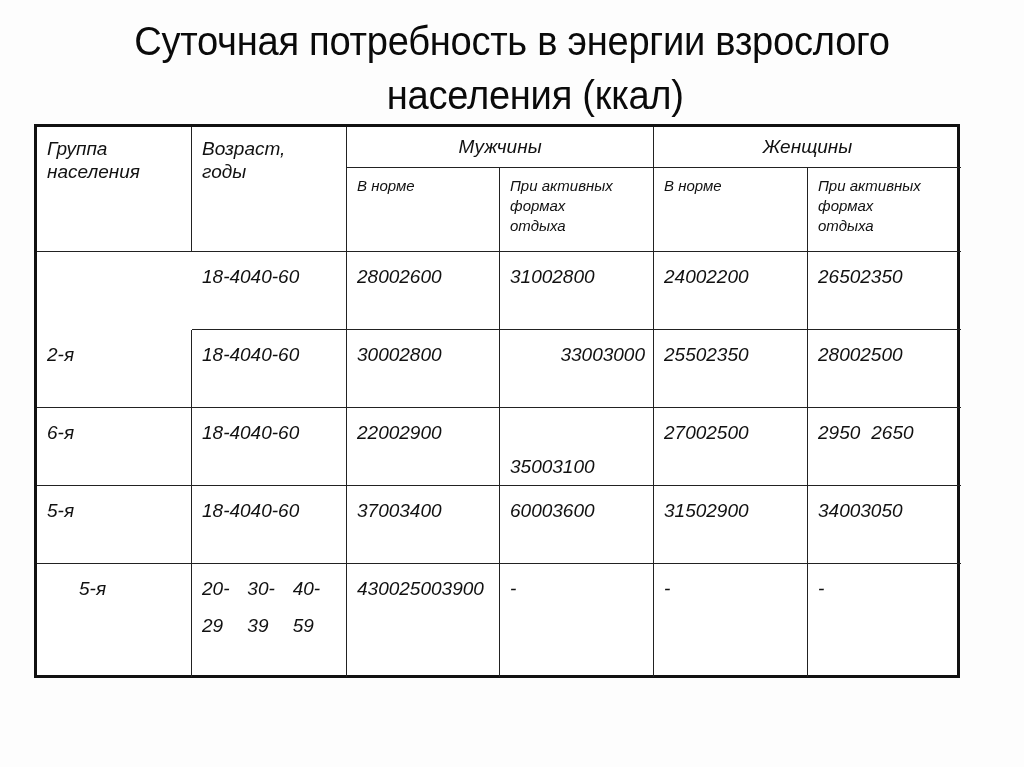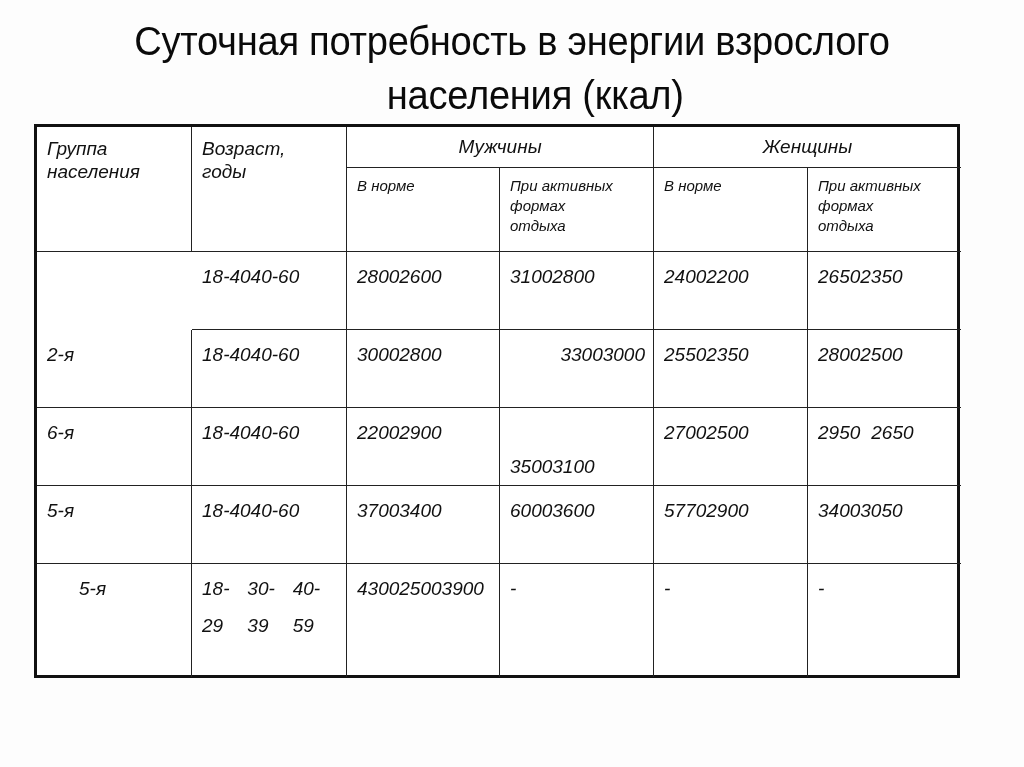--- a/index.html
+++ b/index.html
@@ -164,31 +164,31 @@
   </div>
   <div class="cell vals" style="grid-column:3; grid-row:6;">
     <span>3700</span>
     <span>3400</span>
   </div>
   <div class="cell vals" style="grid-column:4; grid-row:6;">
     <span>6000</span>
     <span>3600</span>
   </div>
   <div class="cell vals" style="grid-column:5; grid-row:6;">
-    <span>5770</span>
+    <span>3150</span>
     <span>2900</span>
   </div>
   <div class="cell vals last-col" style="grid-column:6; grid-row:6;">
     <span>3400</span>
     <span>3050</span>
   </div>
 
   <div class="cell last-row" style="grid-column:1; grid-row:7;padding-left:42px;">5-я</div>
   <div class="cell vals last-row" style="grid-column:2; grid-row:7;">
-    <span>18-29</span>
+    <span>20-29</span>
     <span>30-39</span>
     <span>40-59</span>
   </div>
   <div class="cell vals last-row" style="grid-column:3; grid-row:7;">
     <span>4300</span>
     <span>2500</span>
     <span>3900</span>
   </div>
   <div class="cell vals last-row" style="grid-column:4; grid-row:7;">
     <span>-</span>

